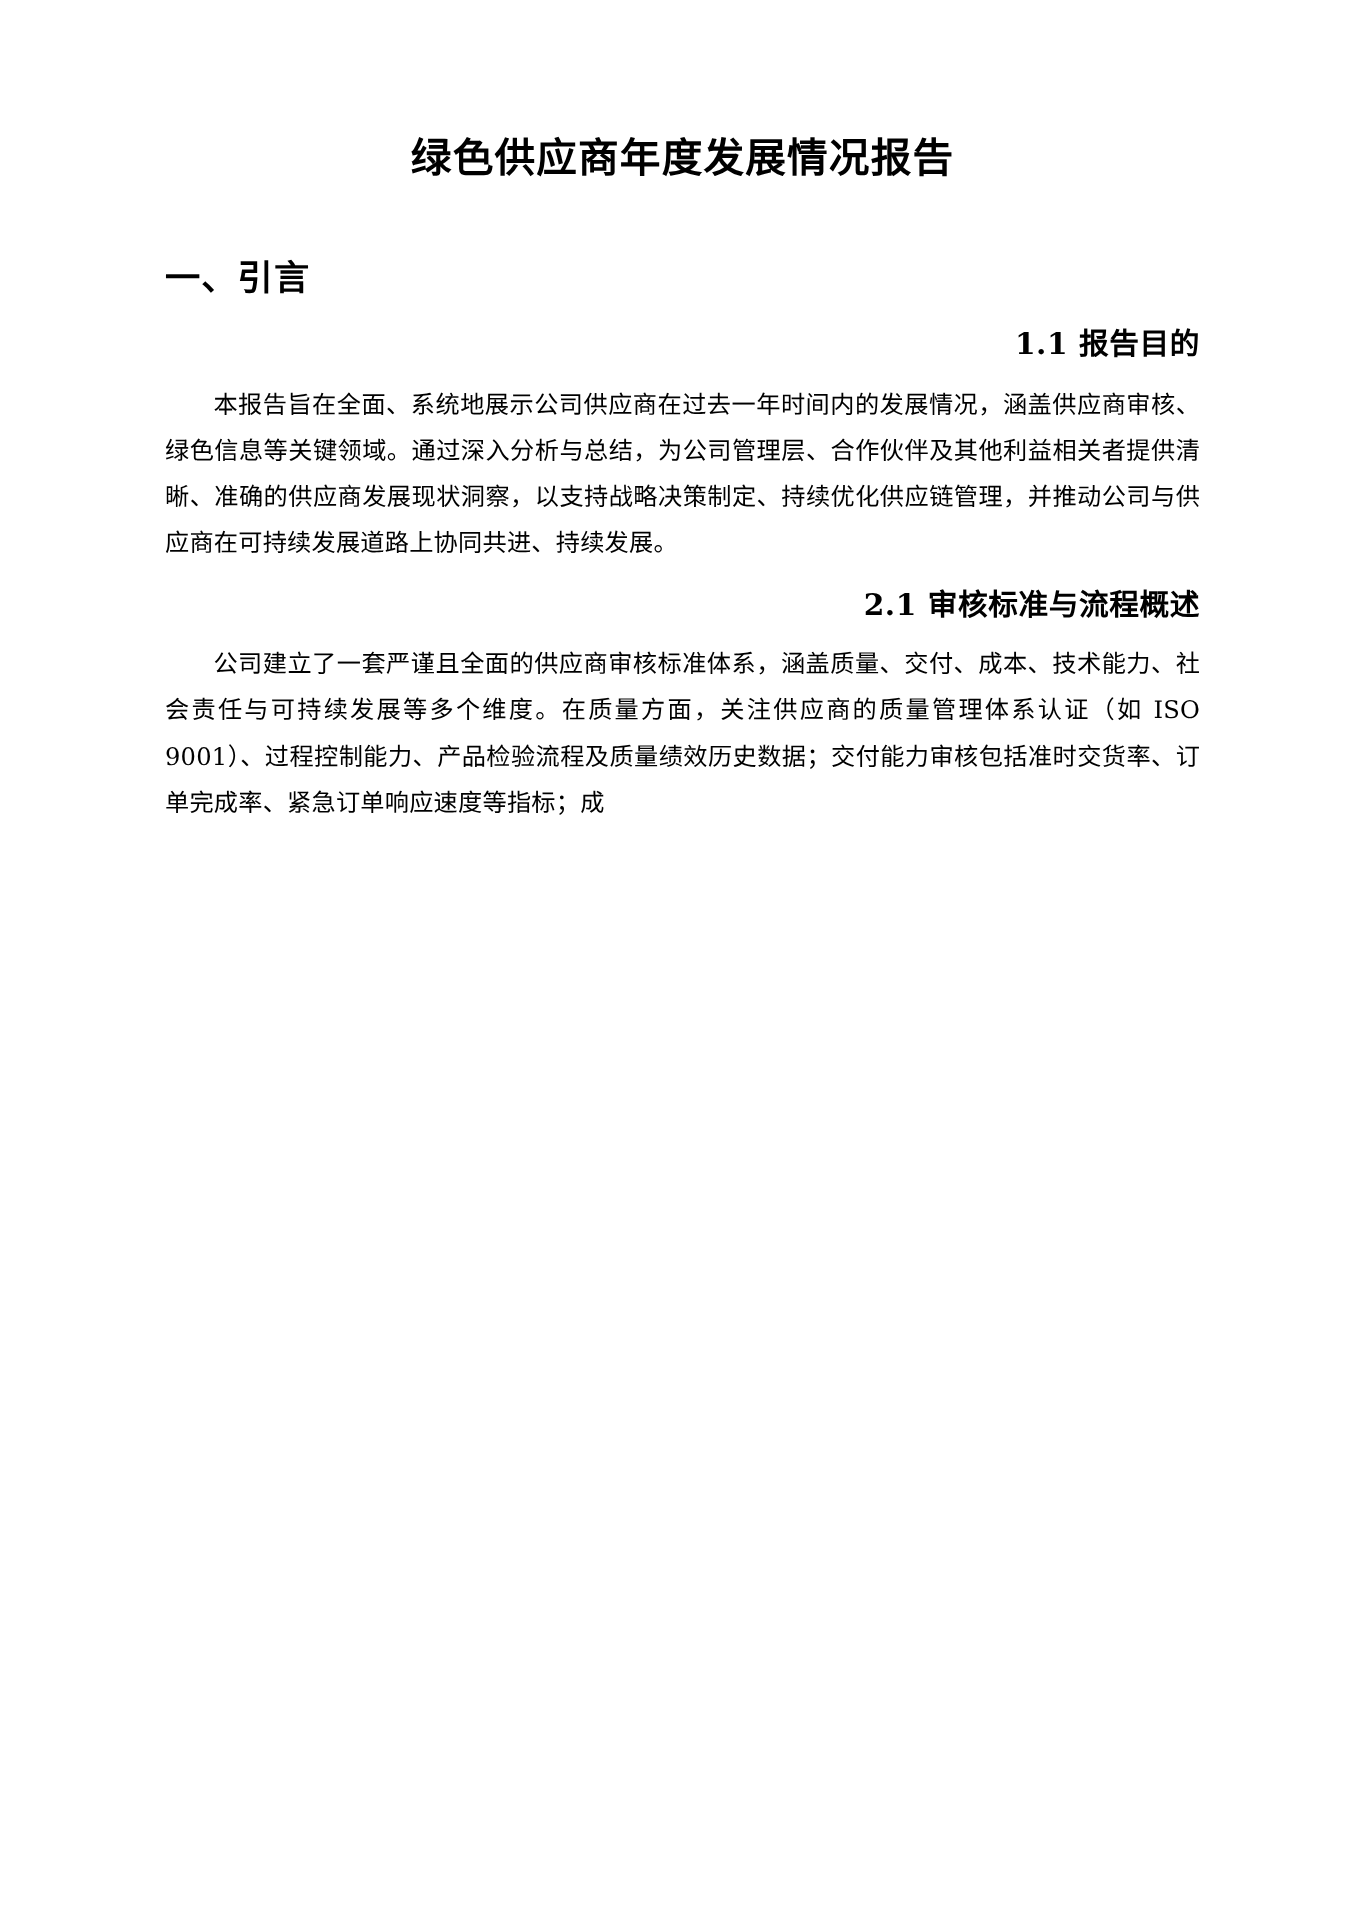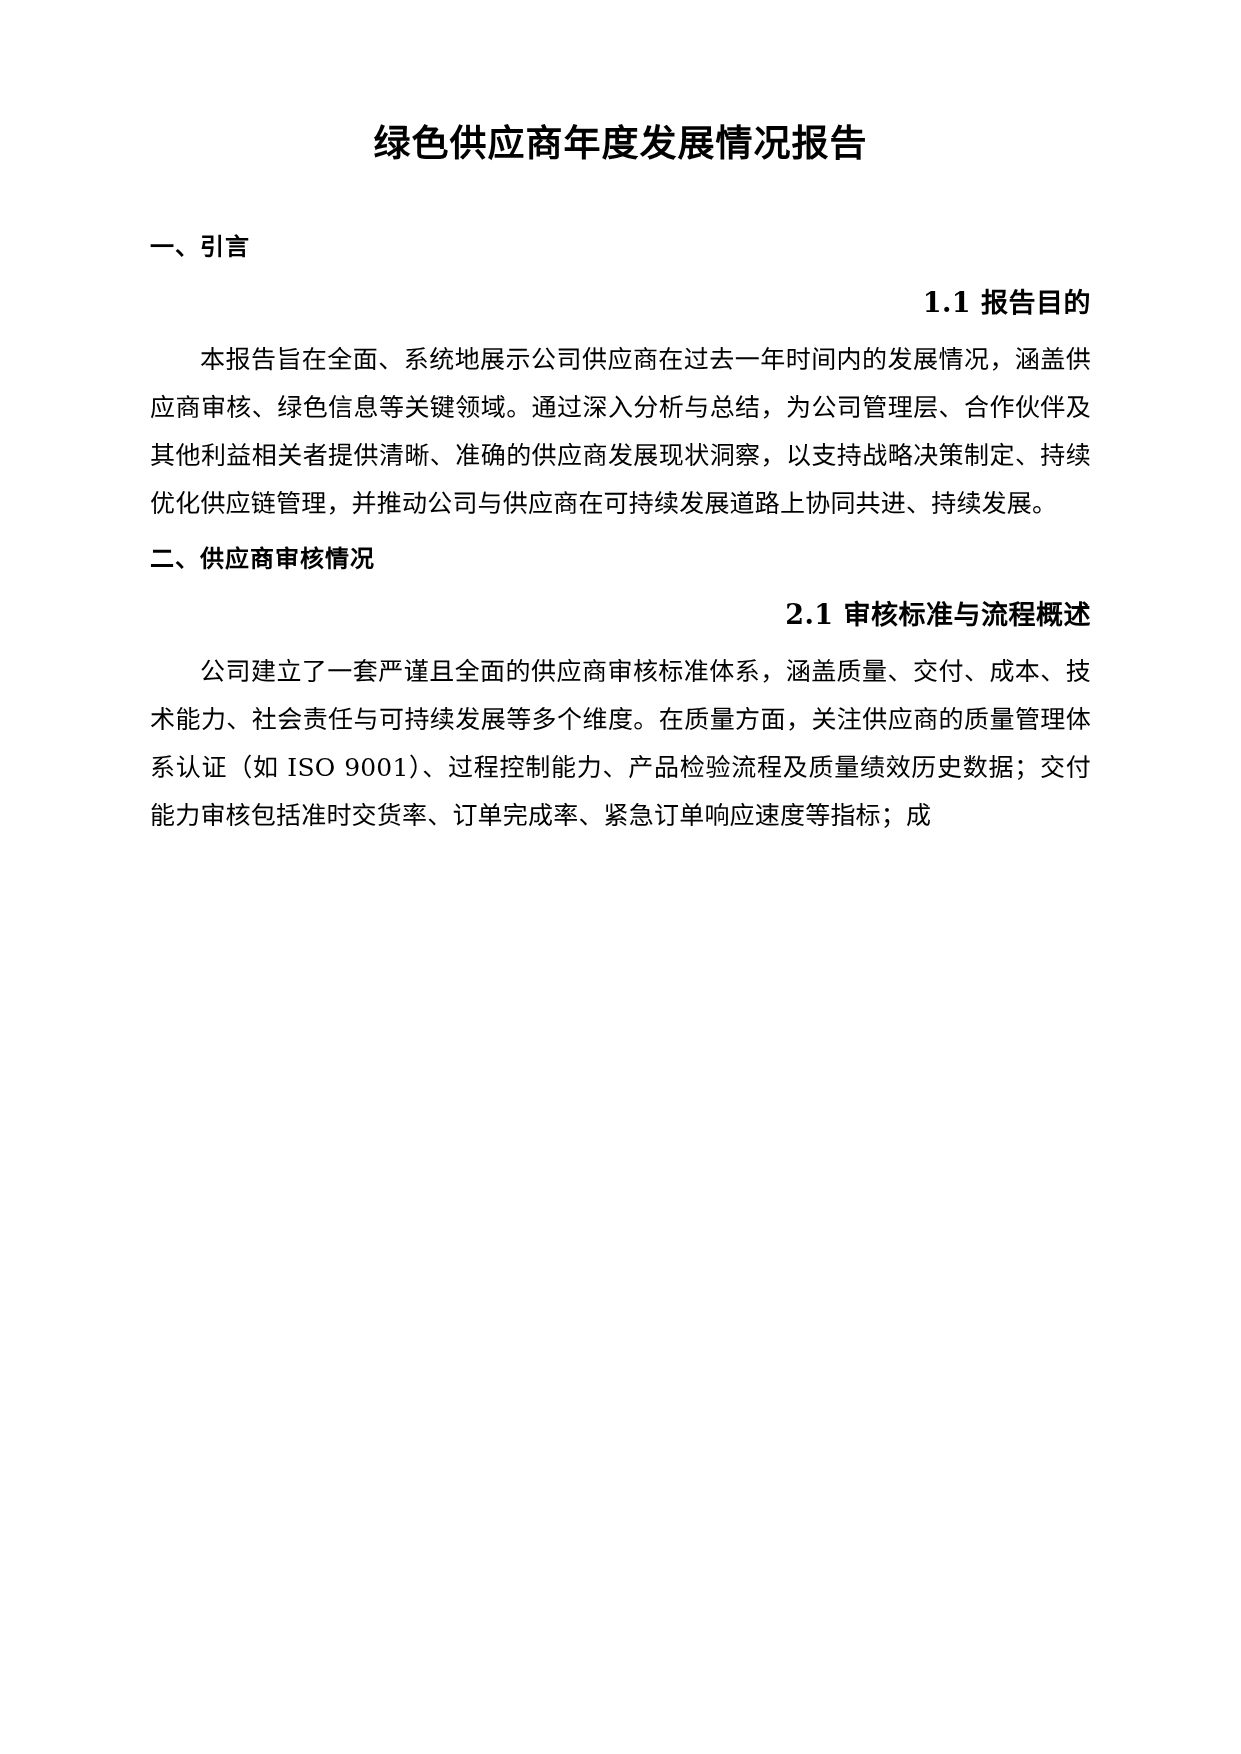--- a/index.html
+++ b/index.html
@@ -26,37 +26,37 @@
     font-weight: bold;
     font-size: 37px;
     text-align: center;
     letter-spacing: 1px;
     margin: 0 0 62px 0;
     line-height: 1.3;
   }
   .h1 {
     font-family: "DejaVu Serif", "Liberation Serif", serif;
     font-weight: bold;
-    font-size: 24px;
+    font-size: 32px;
     margin: 0 0 18px 0;
     line-height: 1.45;
     letter-spacing: 1px;
   }
   .h2 {
     font-family: "DejaVu Serif", "Liberation Serif", serif;
     font-weight: bold;
     font-size: 27px;
     margin: 0 0 14px 0;
     padding-left: 56px;
     line-height: 1.45;
     letter-spacing: 0.5px;
     text-align: right;
   }
   .para {
-    font-size: 25px;
+    font-size: 22px;
     line-height: 1.92;
     text-align: justify;
     text-justify: inter-ideograph;
     margin: 0 0 10px 0;
     text-indent: 2em;
     letter-spacing: 0.2px;
   }
   .section {
     margin-bottom: 14px;
   }
@@ -70,19 +70,18 @@
 
   <div class="section">
     <h2 class="h1">一、引言</h2>
 
     <h3 class="h2">1.1 报告目的</h3>
     <p class="para">本报告旨在全面、系统地展示公司供应商在过去一年时间内的发展情况，涵盖供应商审核、绿色信息等关键领域。通过深入分析与总结，为公司管理层、合作伙伴及其他利益相关者提供清晰、准确的供应商发展现状洞察，以支持战略决策制定、持续优化供应链管理，并推动公司与供应商在可持续发展道路上协同共进、持续发展。</p>
 
   </div>
 
   <div class="section">
-    <h2 class="h1">二、供应商审核情况</h2>
 
     <h3 class="h2">2.1 审核标准与流程概述</h3>
     <p class="para">公司建立了一套严谨且全面的供应商审核标准体系，涵盖质量、交付、成本、技术能力、社会责任与可持续发展等多个维度。在质量方面，关注供应商的质量管理体系认证（如 ISO 9001）、过程控制能力、产品检验流程及质量绩效历史数据；交付能力审核包括准时交货率、订单完成率、紧急订单响应速度等指标；成</p>
   </div>
 
 </div>
 
 </body></html>

